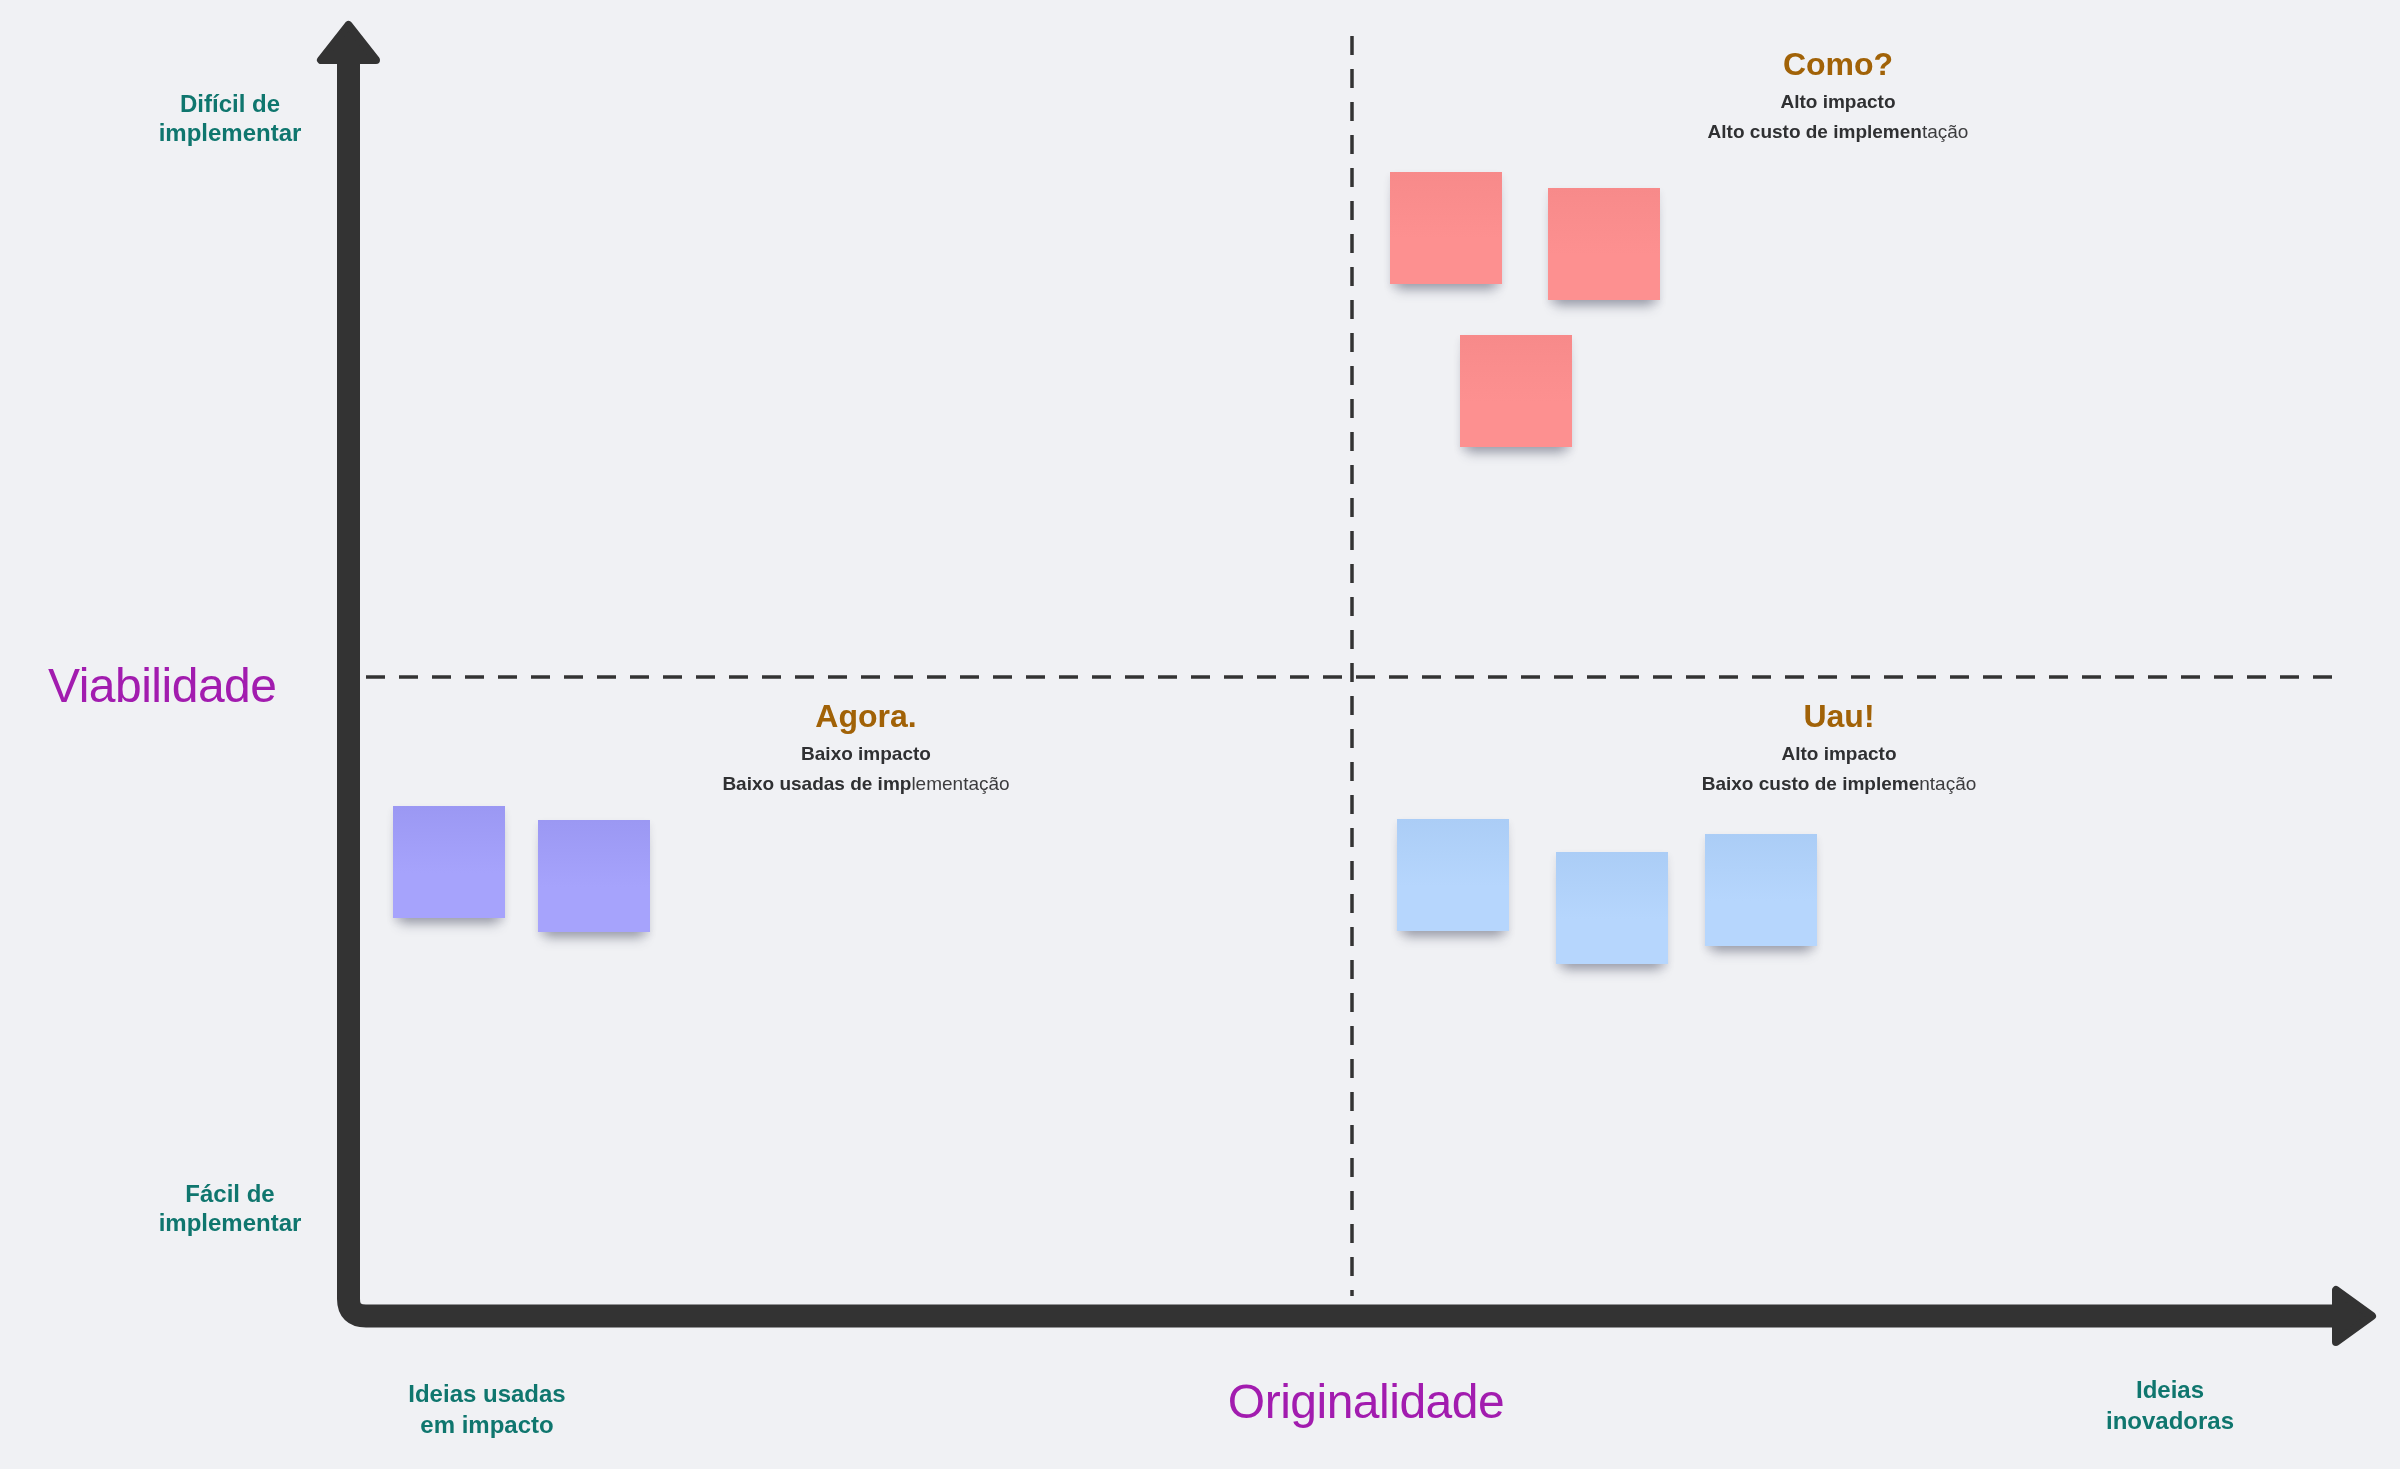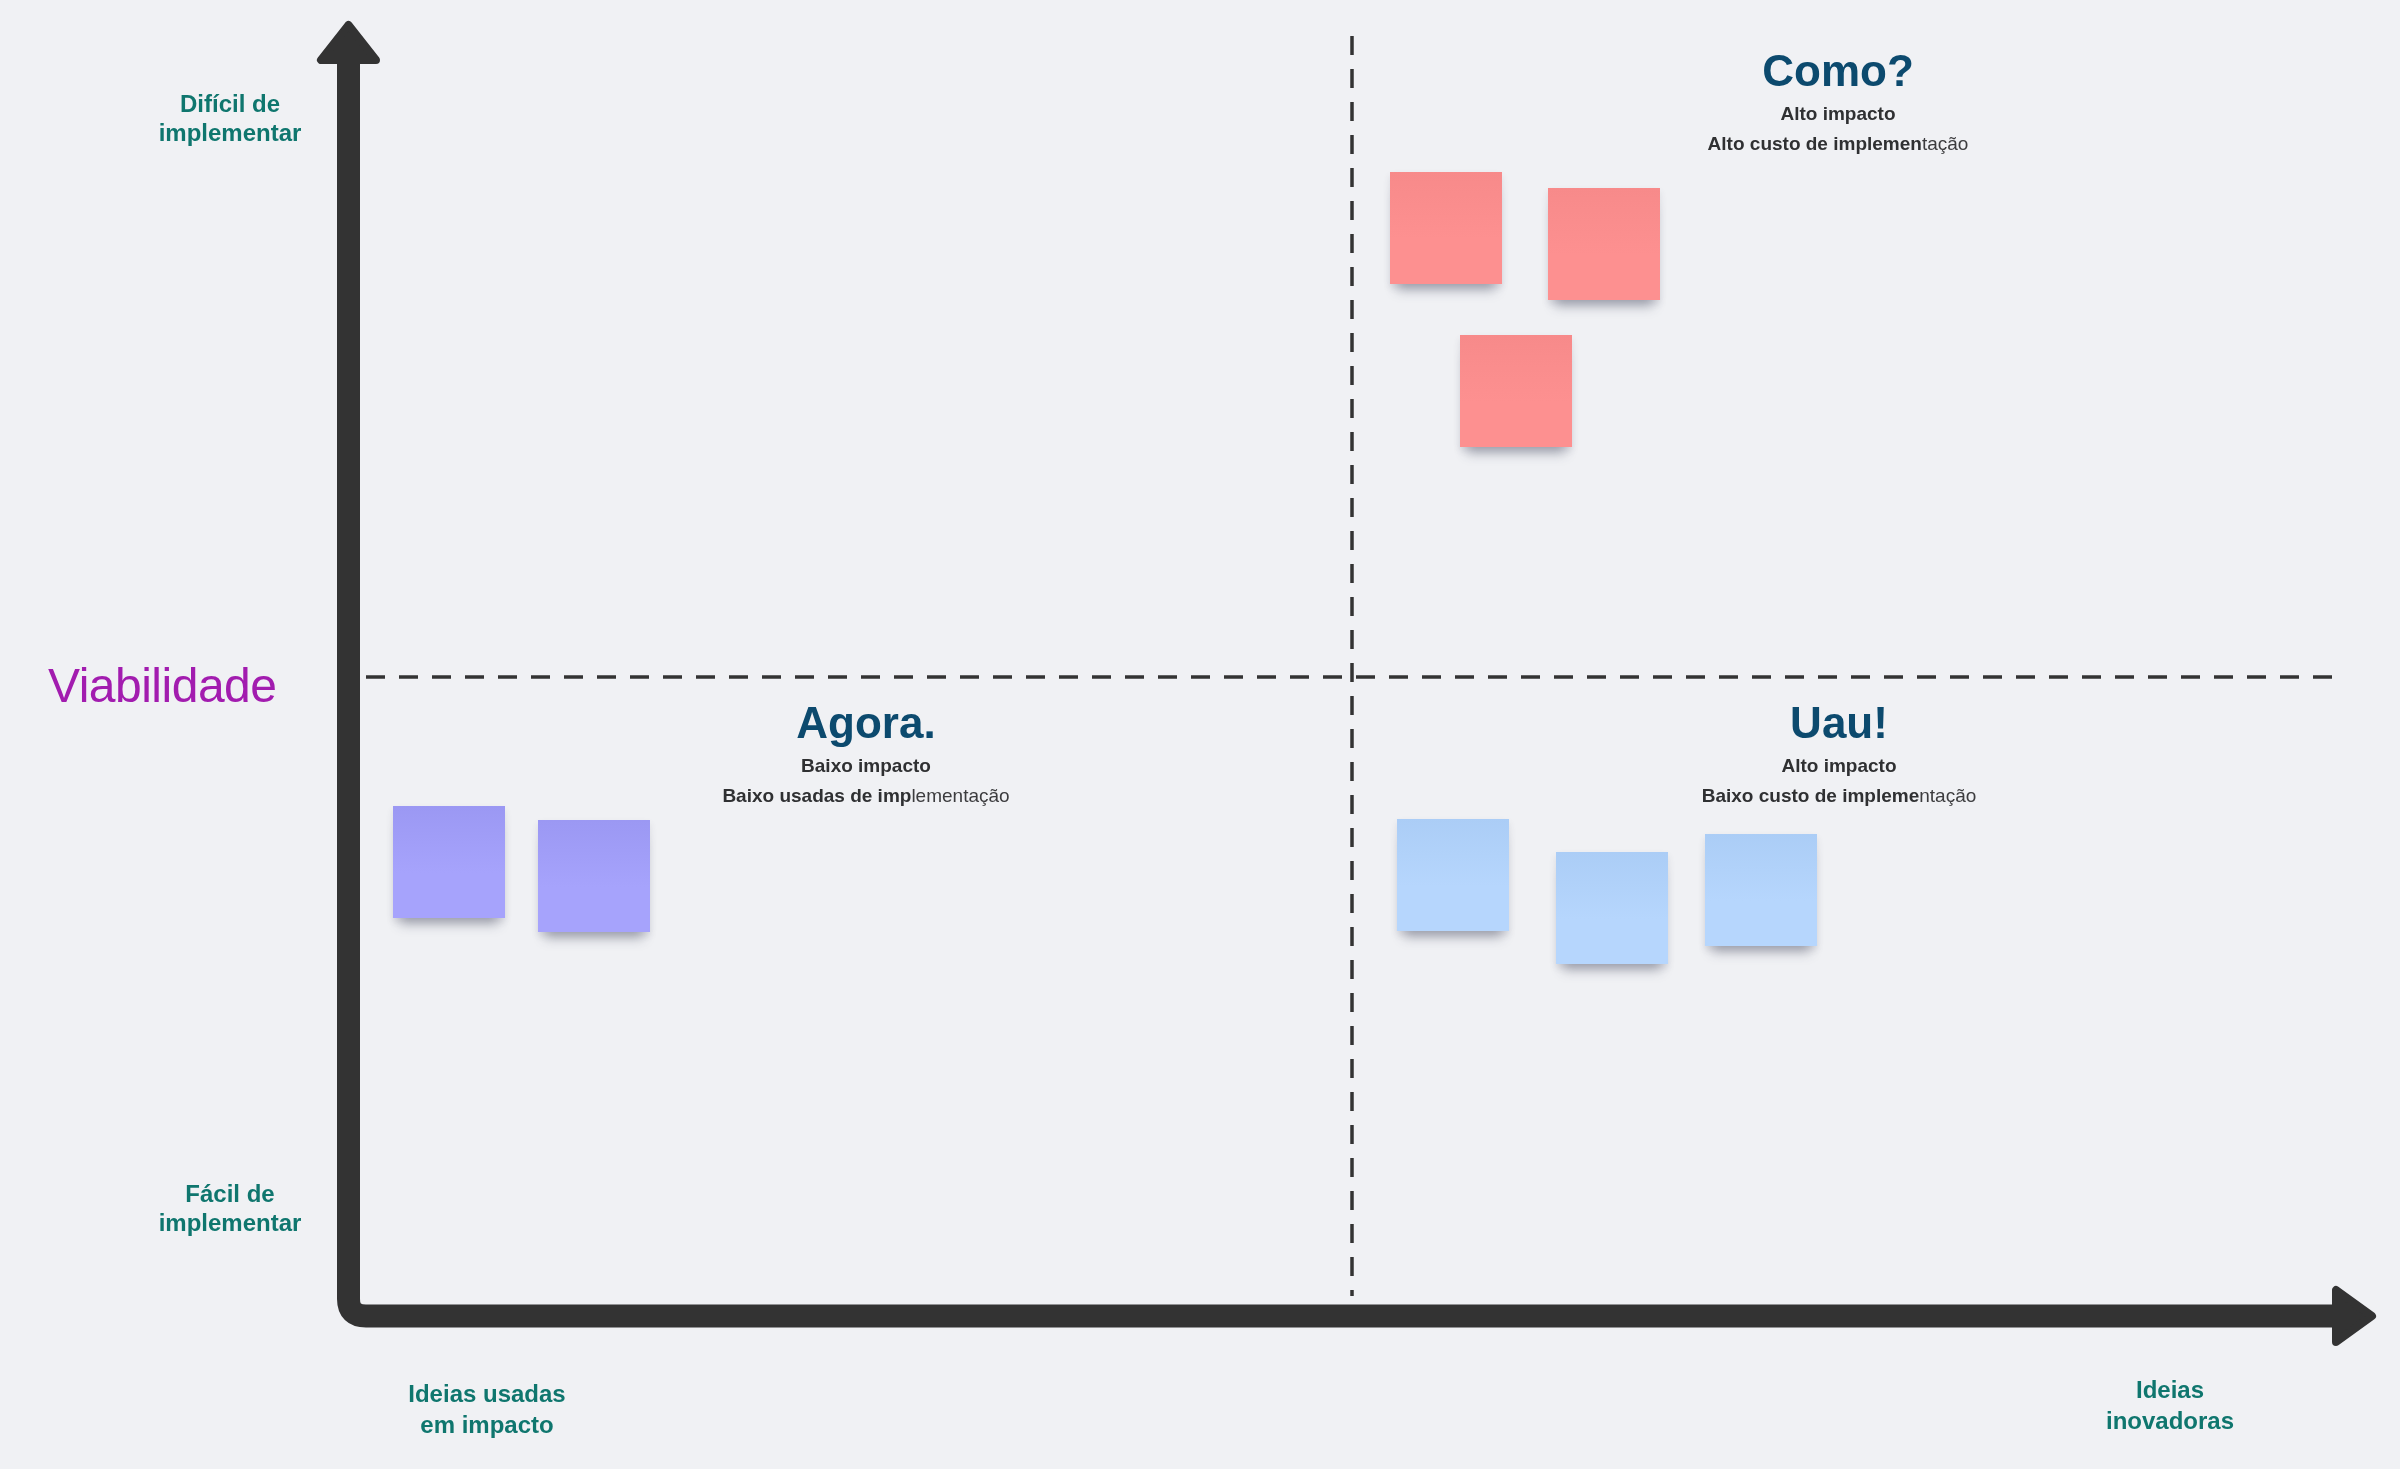--- a/index.html
+++ b/index.html
@@ -13,21 +13,21 @@
   .centered{transform:translateX(-50%);text-align:center;}
   .axis-end-label{
     font-size:24px;font-weight:700;line-height:1.2;white-space:pre-line;
     color:#0f766e;text-align:center;
   }
   .axis-main-label{
     font-size:48px;font-weight:400;letter-spacing:-0.5px;color:#a21caf;white-space:pre-line;
   }
   .x-end-label{line-height:1.3;}
   .quad-label{position:absolute;transform:translateX(-50%);text-align:center;}
-  .quad-title{font-size:44px;font-weight:700;line-height:1.05;margin-bottom:9px;color:#0c4a6e;}
+  .quad-title{font-size:32px;font-weight:700;line-height:1.05;margin-bottom:9px;color:#a16207;}
   .quad-sub{font-size:19px;font-weight:700;line-height:1.16;color:#2f3032;margin-top:8px;}
   .quad-sub .sub-reg{font-weight:400;color:#3c3c3e;}
   .note{
     position:absolute;width:112px;height:112px;
     box-shadow:0 13px 11px -7px rgba(55,60,85,.38),0 4px 7px rgba(55,60,85,.12);
   }
   .note.red{background:linear-gradient(180deg,#f78a8a 0%,#fd9090 60%);}
   .note.purple{background:linear-gradient(180deg,#9b98f3 0%,#a6a3fc 60%);}
   .note.blue{background:linear-gradient(180deg,#abcdf6 0%,#b6d6fd 60%);}
 </style>
@@ -48,20 +48,21 @@
 implementar</div>
 
   <div class="abs axis-main-label" style="left:48px;top:658px">Viabilidade</div>
 
   <div class="abs centered axis-end-label" style="left:230px;top:1180px">Fácil de
 implementar</div>
 
   <div class="abs centered axis-end-label x-end-label" style="left:487px;top:1378px">Ideias usadas
 em impacto</div>
 
+  <div class="abs centered axis-main-label" style="left:1366px;top:1374px">Originalidade</div>
 
   <div class="abs centered axis-end-label x-end-label" style="left:2170px;top:1374px">Ideias
 inovadoras</div>
 
   <div class="quad-label" style="left:1838px;top:48px">
     <div class="quad-title">Como?</div>
     <div class="quad-sub">Alto impacto</div>
     <div class="quad-sub"><span class="sub-bold">Alto custo de implemen</span><span class="sub-reg">tação</span></div>
   </div>
 

